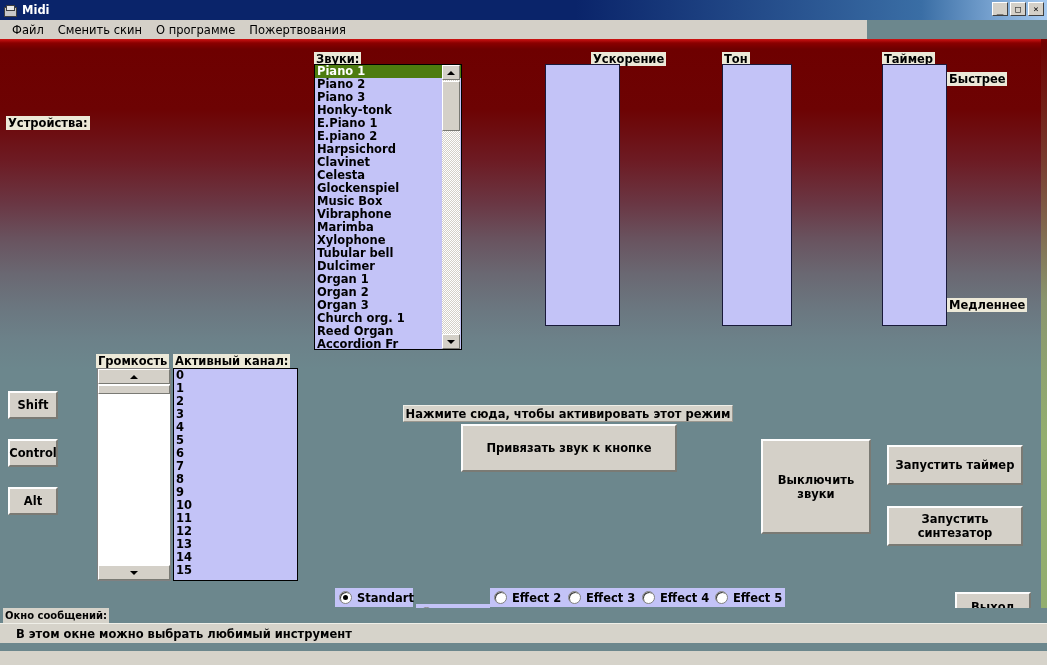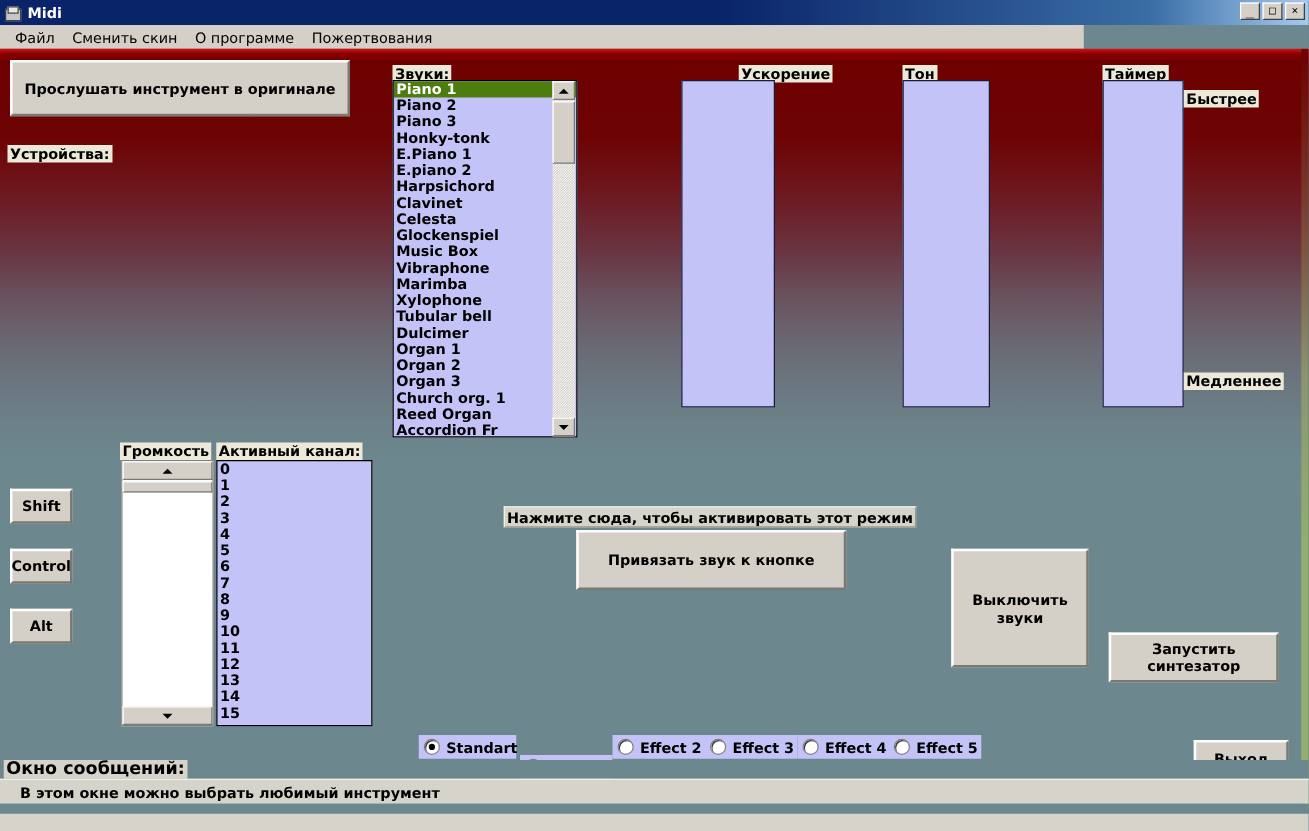--- a/index.html
+++ b/index.html
@@ -130,21 +130,21 @@
     margin-right:5px;position:relative;flex:0 0 auto;
   }
   .rdot.on:after{content:"";position:absolute;left:2.5px;top:2.5px;width:5px;height:5px;
     border-radius:50%;background:#000;}
 
   
   .statuscap{
     position:absolute;left:0;top:608px;width:1047px;height:15px;background:#6c878d;
   }
   .statuscap .t{position:absolute;left:3px;top:0;background:#d6d3ca;color:#000;
-    font-size:14px;font-weight:bold;padding:0 2px;line-height:15px;}
+    font-size:10px;font-weight:bold;padding:0 2px;line-height:15px;}
   .statusbar{
     position:absolute;left:0;top:623px;width:1047px;height:20px;background:#d6d3ca;
     border-top:1px solid #efefe8;box-sizing:border-box;
     display:flex;align-items:center;padding-left:16px;
     color:#000;font-size:11.5px;font-weight:bold;
   }
   .bottomfill{position:absolute;left:0;top:643px;width:1047px;height:22px;background:#6c878d;}
   .bottomfill:after{content:"";position:absolute;left:0;top:8px;width:1047px;height:14px;background:#d6d3ca;}
 </style>
 </head>
@@ -170,21 +170,20 @@
 
   <div class="menubar">
     <div class="menuitem">Файл</div>
     <div class="menuitem">Сменить скин</div>
     <div class="menuitem">О программе</div>
     <div class="menuitem">Пожертвования</div>
   </div>
 
   <div class="client">
 
-    <div class="btn" style="left:8px;top:9px;width:272px;height:45px;">Прослушать инструмент в оригинале</div>
 
     <div class="caption" style="left:6px;top:77px;">Устройства:</div>
 
     <div class="caption" style="left:314px;top:13px;">Звуки:</div>
     <div class="listbox" style="left:314px;top:25px;width:148px;height:286px;">
       <div class="row sel">Piano 1</div>
       <div class="row">Piano 2</div>
       <div class="row">Piano 3</div>
       <div class="row">Honky-tonk</div>
       <div class="row">E.Piano 1</div>
@@ -261,20 +260,21 @@
       <div class="row">13</div>
       <div class="row">14</div>
       <div class="row">15</div>
     </div>
 
     <div class="flatlabel" style="left:403px;top:366px;width:330px;height:17px;">Нажмите сюда, чтобы активировать этот режим</div>
     <div class="btn" style="left:461px;top:385px;width:216px;height:48px;">Привязать звук к кнопке</div>
 
     <div class="btn" style="left:761px;top:400px;width:110px;height:95px;white-space:pre-line;">Выключить
 звуки</div>
+    <div class="btn" style="left:887px;top:406px;width:136px;height:40px;">Запустить таймер</div>
     <div class="btn" style="left:887px;top:467px;width:136px;height:40px;white-space:pre-line;">Запустить
 синтезатор</div>
     <div class="btn" style="left:955px;top:553px;width:76px;height:30px;">Выход</div>
 
     <div class="radio" style="left:335px;top:549px;width:78px;">
       <div class="rdot on"></div>
       <span>Standart</span>
     </div>
     <div class="radio" style="left:416px;top:549px;width:74px;margin-top:16px;">
       <div class="rdot"></div>

